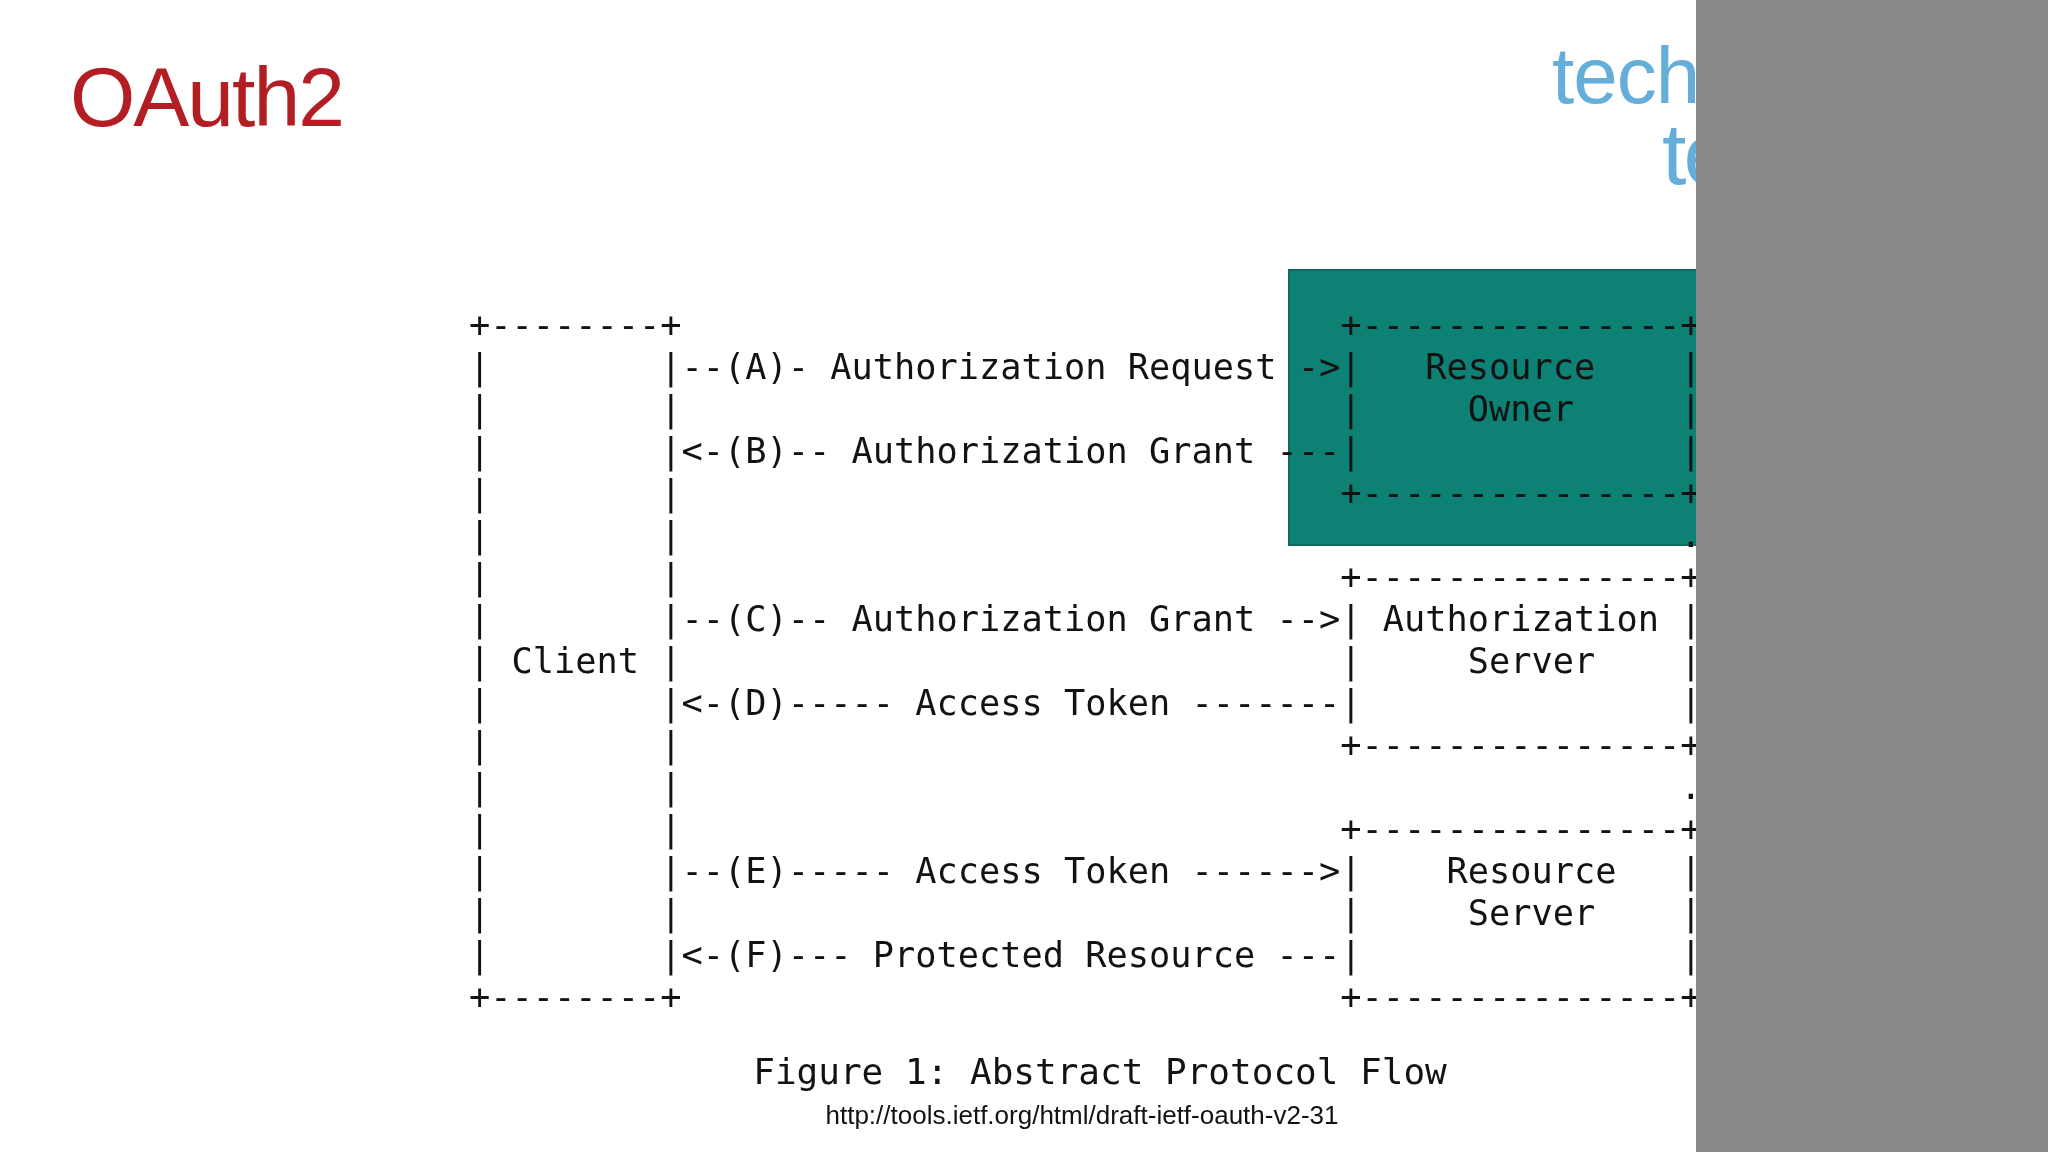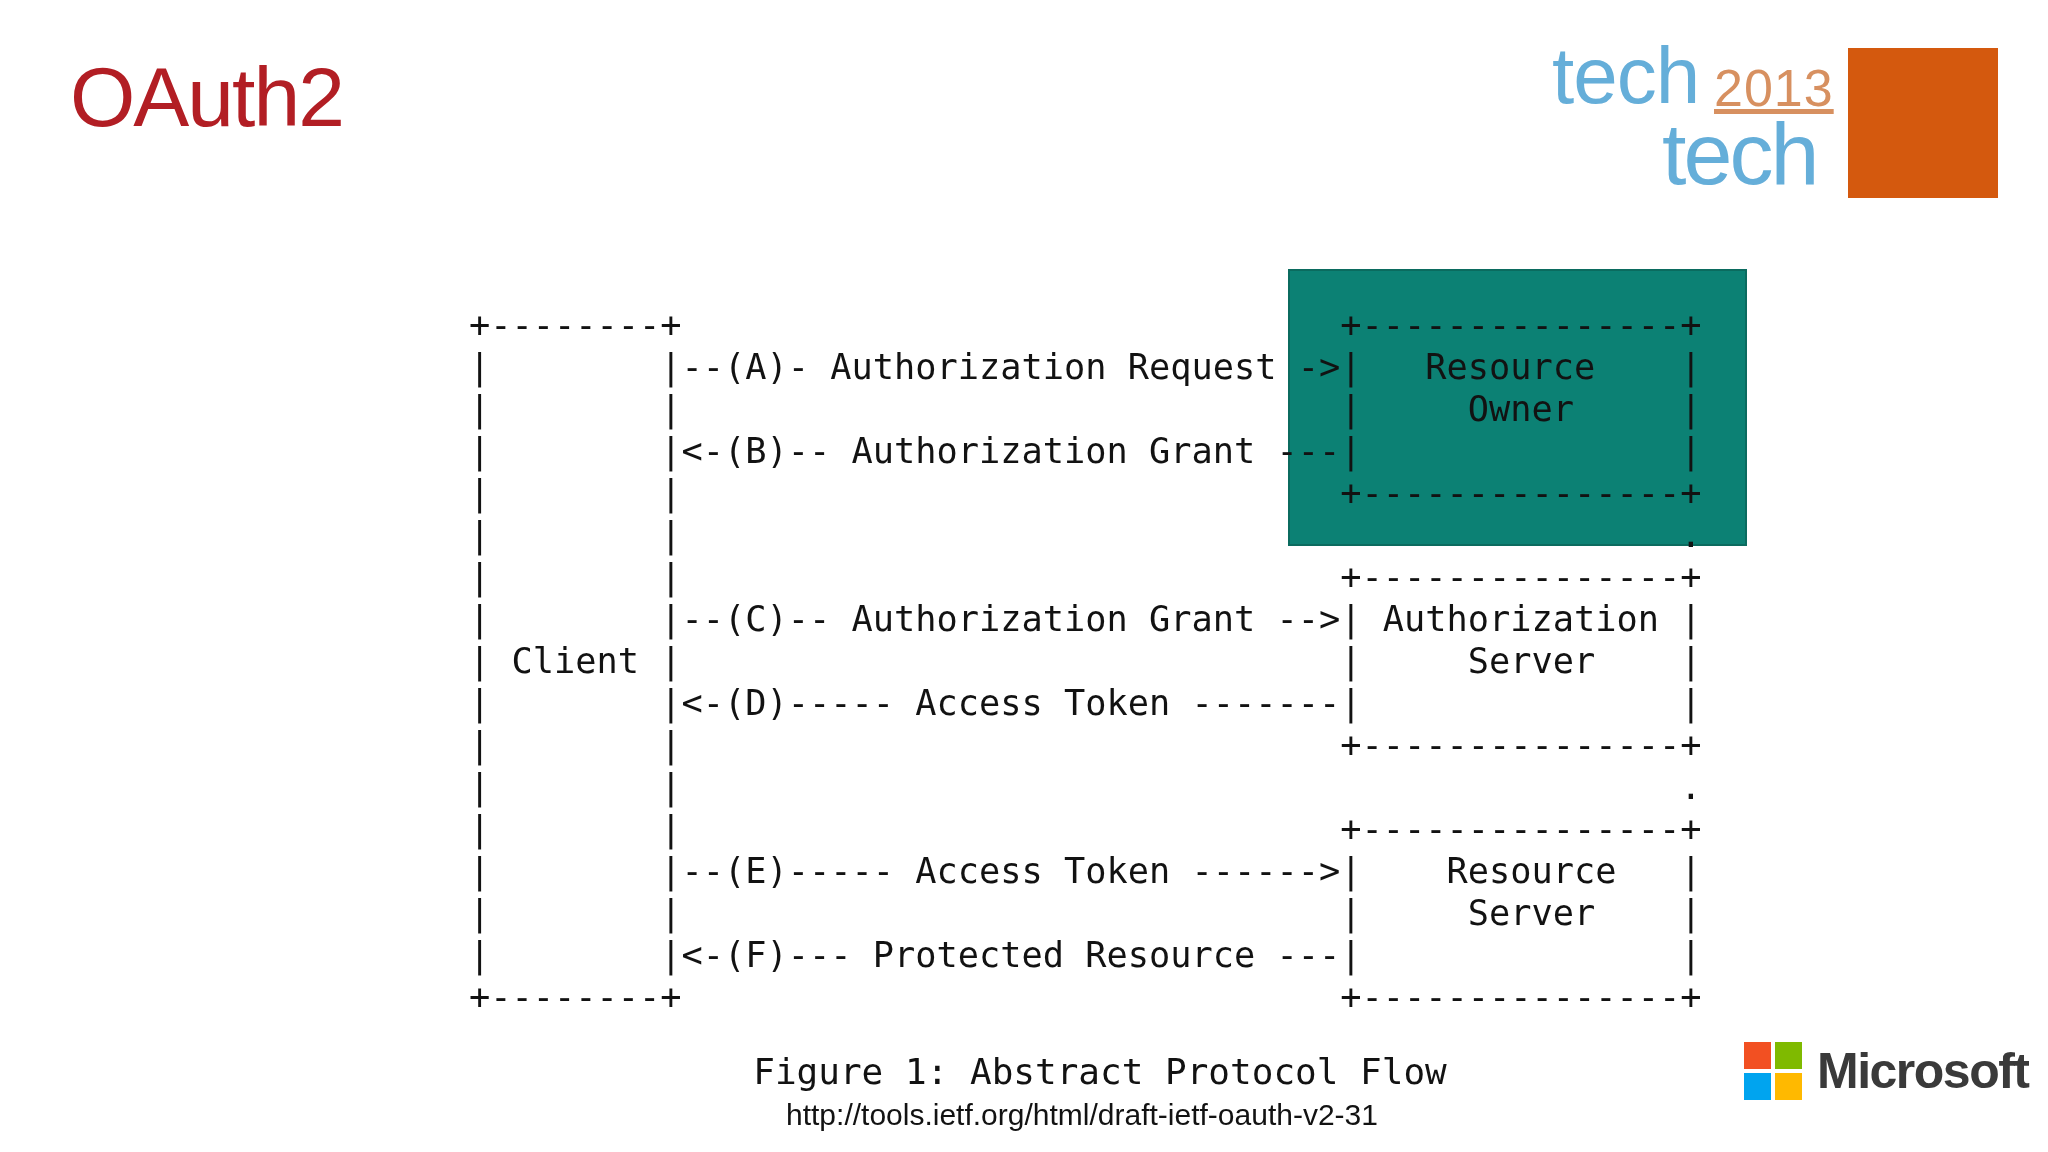--- a/index.html
+++ b/index.html
@@ -1,18 +1,18 @@
 <!DOCTYPE html>
 <html style="--title_red: #b21e24; --tech_blue: #65aed9; --year_orange: #d79060; --square_orange: #d4590e; --highlight_teal: #0c8174; --highlight_border: #0b6b5f; --ink: #121212; --ms_red: #f25022; --ms_green: #7fba00; --ms_blue: #00a4ef; --ms_yellow: #ffb900; --ms_gray: #3a3a3a;"><head>
 <meta charset="utf-8">
 <style>
   html, body { margin: 0; padding: 0; background: #888; }
   .slide {
     position: relative;
-    width: 2048px;
+    width: 1696px;
     height: 1152px;
     background: #ffffff;
     overflow: hidden;
     font-family: "Liberation Sans", sans-serif;
   }
 
   
   .title {
     position: absolute;
     left: 70px;
@@ -80,21 +80,21 @@
     text-align: center;
     font-family: "DejaVu Sans Mono", monospace;
     font-size: 36px;
     line-height: 40px;
     color: var(--ink, #121212);
   }
   .source-url {
     position: absolute;
     left: 782px; top: 1100px; width: 600px;
     text-align: center;
-    font-size: 30px;
+    font-size: 26px;
     line-height: 30px;
     color: var(--ink, #121212);
   }
 
   
   .ms-logo {
     position: absolute;
     left: 1744px; top: 1042px;
     display: flex; align-items: center; gap: 15px; justify-content: center;
   }

